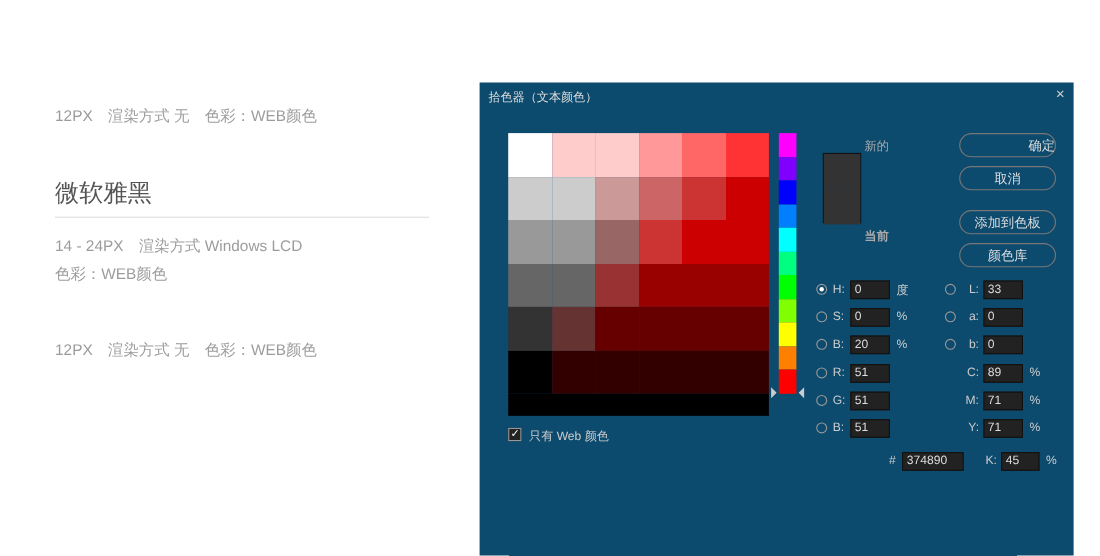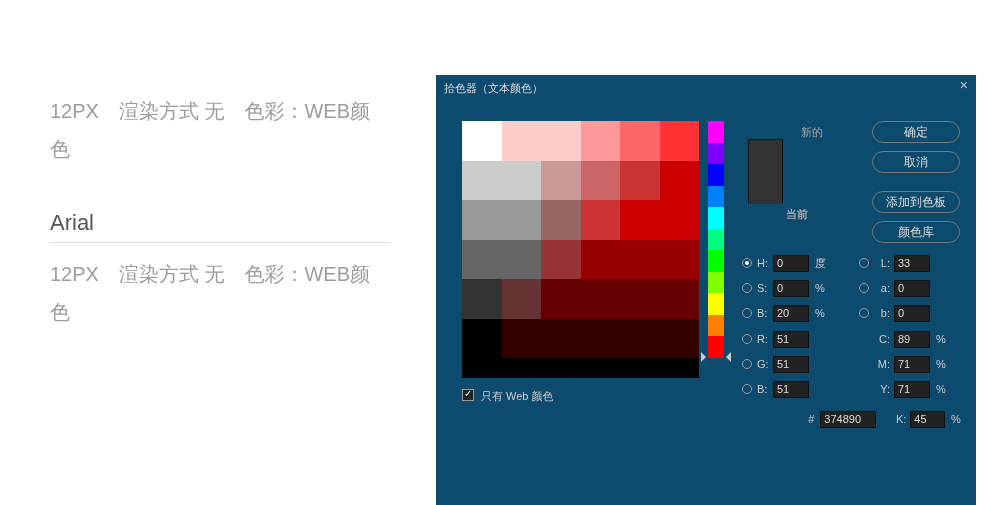--- a/index.html
+++ b/index.html
@@ -19,21 +19,21 @@
     }
     .font-block { margin-bottom: 42px; }
     .font-title {
       font-size: 22px;
       color: #555;
       padding-bottom: 6px;
       border-bottom: 1px solid #ddd;
     }
     .font-desc {
       color: #9c9c9c;
-      font-size: 20px;
+      font-size: 14px;
       margin-top: 12px;
       line-height: 1.9;
     }
 
     
     .dialog {
       position: absolute;
       left: 436px;
       top: 75px;
       width: 540px;
@@ -87,21 +87,21 @@
     .hue-ptr-l, .hue-ptr-r {
       position: absolute;
       top: 277px;
       width: 0; height: 0;
       border-top: 5px solid transparent;
       border-bottom: 5px solid transparent;
     }
     .hue-ptr-l { left: 265px; border-left: 5px solid #ccc; }
     .hue-ptr-r { left: 290px; border-right: 5px solid #ccc; }
 
-    .preview-label-new { position: absolute; left: 350px; top: 50px; color: #aaa; margin-left: 15px; }
+    .preview-label-new { position: absolute; left: 350px; top: 50px; color: #aaa; }
     .preview-label-cur { position: absolute; left: 350px; top: 132px; color: #aaa; font-weight: bold; }
     .preview-box {
       position: absolute;
       left: 312px;
       top: 64px;
       width: 35px;
       height: 64px;
       border: 1px solid #111;
     }
     .preview-new { height: 32px; background: #333333; }
@@ -113,21 +113,21 @@
       width: 88px;
       height: 22px;
       border: 1px solid #777;
       border-radius: 11px;
       text-align: center;
       line-height: 20px;
       color: #ddd;
       font-size: 12px;
       cursor: pointer;
     }
-    .btn-ok { top: 46px; }
+    .btn-ok { top: 46px; text-align: right; }
     .btn-cancel { top: 76px; }
     .btn-addswatch { top: 116px; }
     .btn-lib { top: 146px; }
 
     .fields {
       position: absolute;
       left: 306px;
       top: 178px;
       width: 228px;
     }
@@ -198,23 +198,25 @@
     }
   </style>
 </head>
 <body>
 
 <div class="left-panel">
   <div class="font-block">
     <div class="font-desc">12PX　渲染方式 无　色彩：WEB颜色</div>
   </div>
   <div class="font-block">
+    <div class="font-title">微软雅黑</div>
+    <div class="font-desc" style="white-space:pre-line">14 - 24PX　渲染方式 Windows LCD
+色彩：WEB颜色</div>
   </div>
   <div class="font-block">
-    <div class="font-title">Arial</div>
     <div class="font-desc">12PX　渲染方式 无　色彩：WEB颜色</div>
   </div>
 </div>
 
 <div class="dialog">
   <div class="dialog-title">拾色器（文本颜色）</div>
   <div class="close-btn">×</div>
 
   <div class="swatch-area" id="swatch-area">
       <div class="sw-row">

